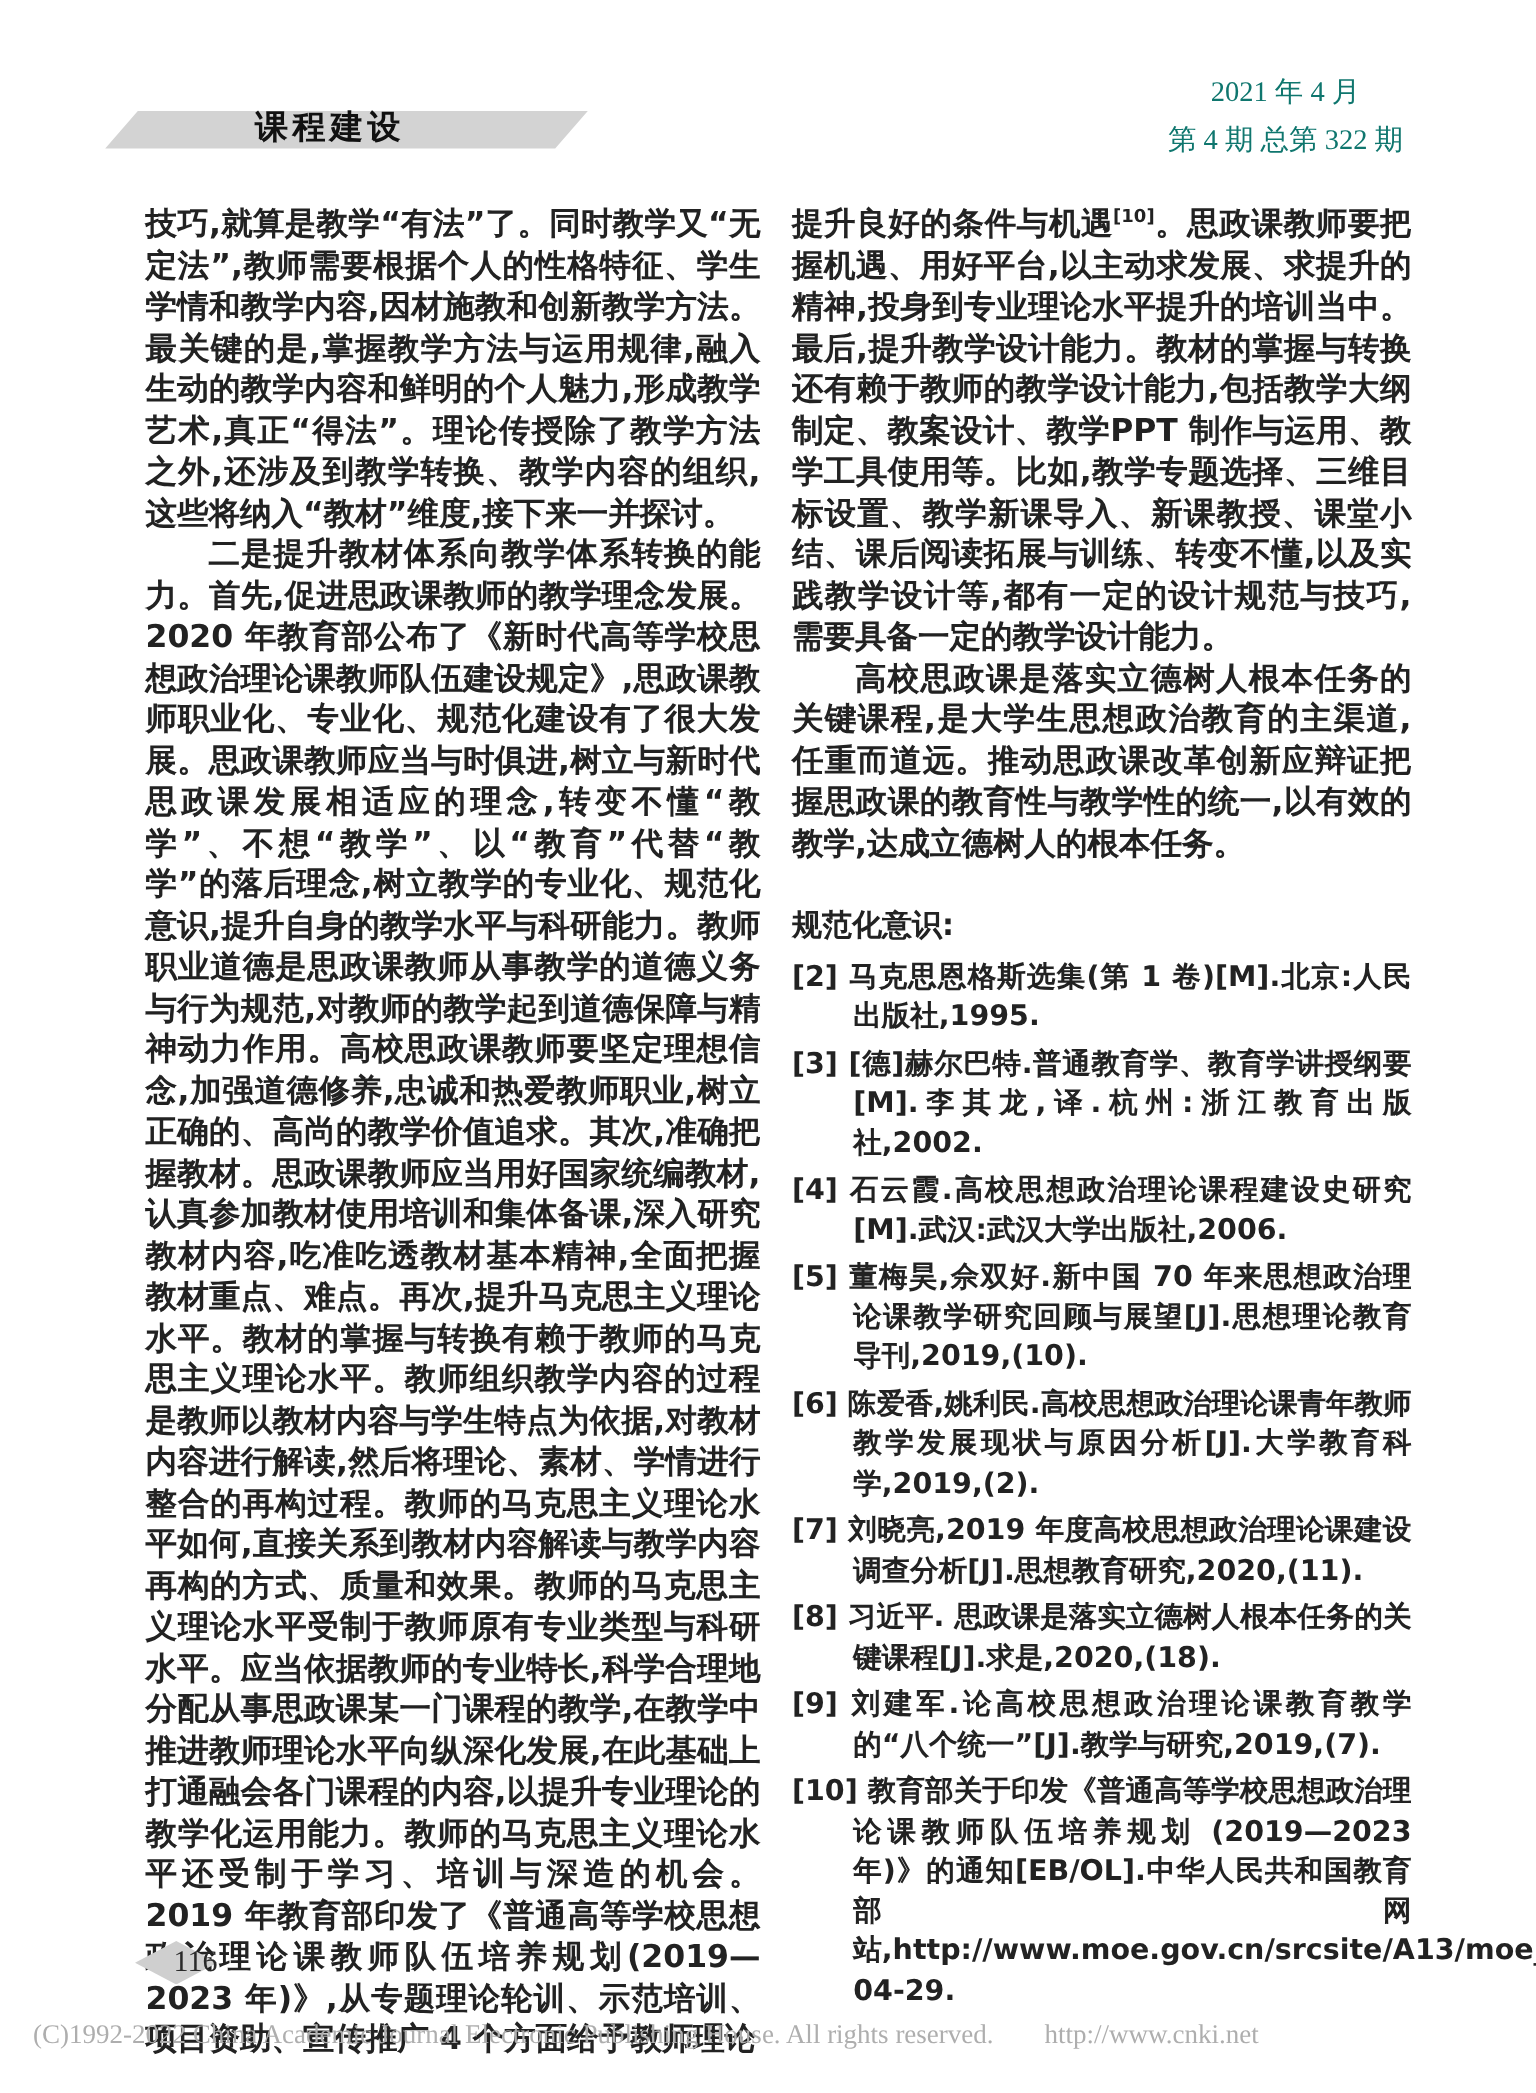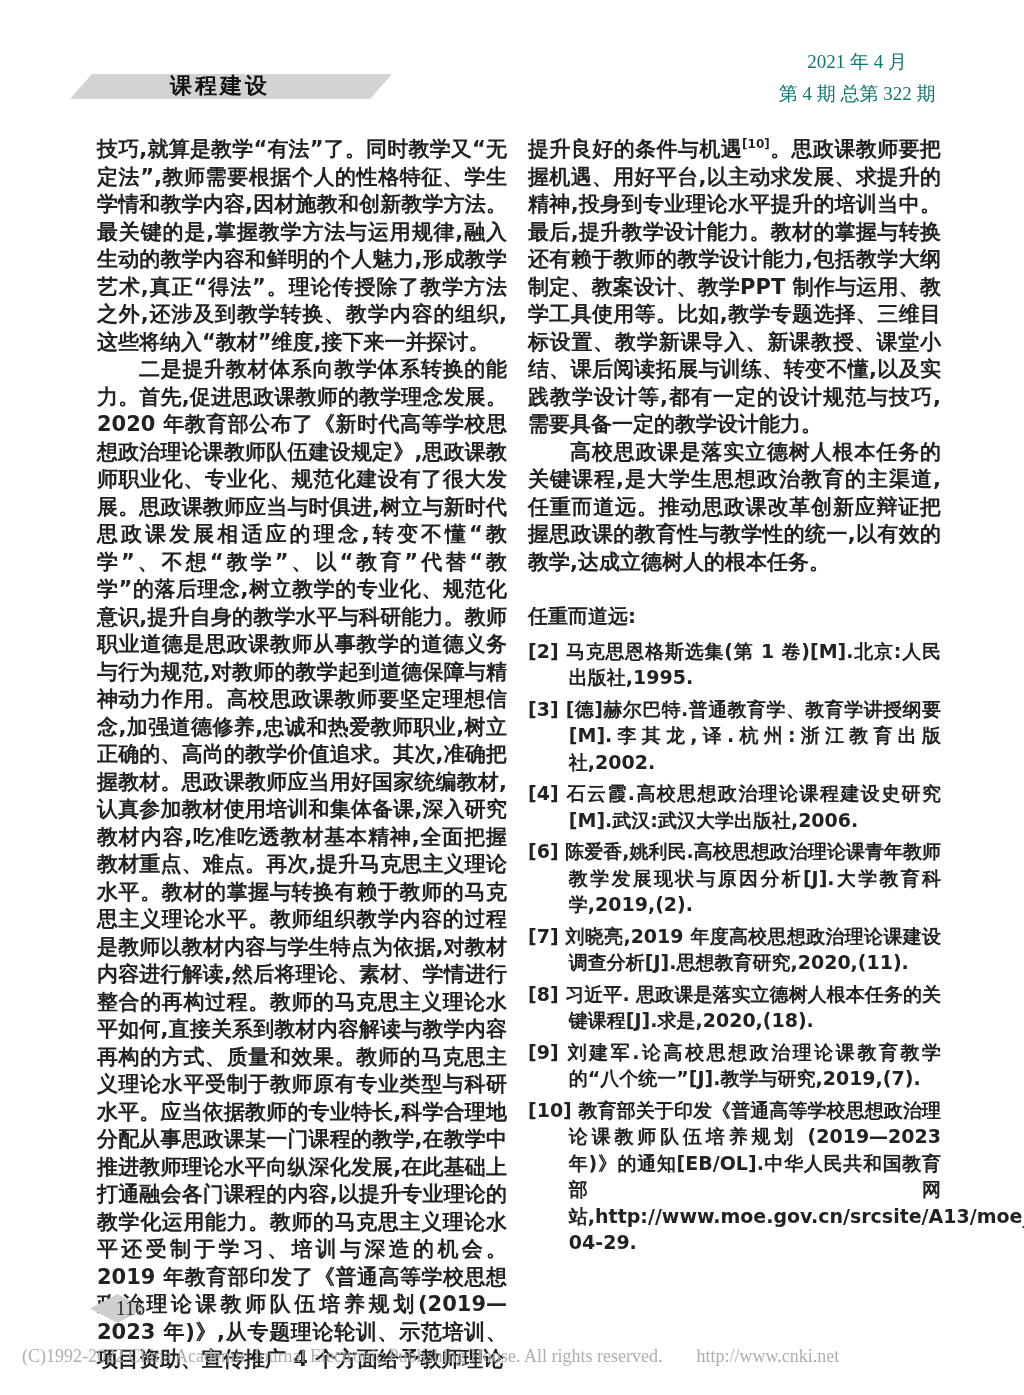--- a/index.html
+++ b/index.html
@@ -137,25 +137,26 @@
 
     <div class="col col-left">
       <p class="para">技巧,就算是教学“有法”了。同时教学又“无定法”,教师需要根据个人的性格特征、学生学情和教学内容,因材施教和创新教学方法。最关键的是,掌握教学方法与运用规律,融入生动的教学内容和鲜明的个人魅力,形成教学艺术,真正“得法”。理论传授除了教学方法之外,还涉及到教学转换、教学内容的组织,这些将纳入“教材”维度,接下来一并探讨。</p>
       <p class="para indent">二是提升教材体系向教学体系转换的能力。首先,促进思政课教师的教学理念发展。2020 年教育部公布了《新时代高等学校思想政治理论课教师队伍建设规定》,思政课教师职业化、专业化、规范化建设有了很大发展。思政课教师应当与时俱进,树立与新时代思政课发展相适应的理念,转变不懂“教学”、不想“教学”、以“教育”代替“教学”的落后理念,树立教学的专业化、规范化意识,提升自身的教学水平与科研能力。教师职业道德是思政课教师从事教学的道德义务与行为规范,对教师的教学起到道德保障与精神动力作用。高校思政课教师要坚定理想信念,加强道德修养,忠诚和热爱教师职业,树立正确的、高尚的教学价值追求。其次,准确把握教材。思政课教师应当用好国家统编教材,认真参加教材使用培训和集体备课,深入研究教材内容,吃准吃透教材基本精神,全面把握教材重点、难点。再次,提升马克思主义理论水平。教材的掌握与转换有赖于教师的马克思主义理论水平。教师组织教学内容的过程是教师以教材内容与学生特点为依据,对教材内容进行解读,然后将理论、素材、学情进行整合的再构过程。教师的马克思主义理论水平如何,直接关系到教材内容解读与教学内容再构的方式、质量和效果。教师的马克思主义理论水平受制于教师原有专业类型与科研水平。应当依据教师的专业特长,科学合理地分配从事思政课某一门课程的教学,在教学中推进教师理论水平向纵深化发展,在此基础上打通融会各门课程的内容,以提升专业理论的教学化运用能力。教师的马克思主义理论水平还受制于学习、培训与深造的机会。2019 年教育部印发了《普通高等学校思想政治理论课教师队伍培养规划(2019—2023 年)》,从专题理论轮训、示范培训、项目资助、宣传推广 4 个方面给予教师理论</p>
     </div>
 
     <div class="col col-right">
       <p class="para"><span>提升良好的条件与机遇</span><sup class="cite">[10]</sup><span>。思政课教师要把握机遇、用好平台,以主动求发展、求提升的精神,投身到专业理论水平提升的培训当中。最后,提升教学设计能力。教材的掌握与转换还有赖于教师的教学设计能力,包括教学大纲制定、教案设计、教学PPT 制作与运用、教学工具使用等。比如,教学专题选择、三维目标设置、教学新课导入、新课教授、课堂小结、课后阅读拓展与训练、转变不懂,以及实践教学设计等,都有一定的设计规范与技巧,需要具备一定的教学设计能力。</span></p>
       <p class="para indent">高校思政课是落实立德树人根本任务的关键课程,是大学生思想政治教育的主渠道,任重而道远。推动思政课改革创新应辩证把握思政课的教育性与教学性的统一,以有效的教学,达成立德树人的根本任务。</p>
 
-      <div class="refs-heading">任重而道远:</div>
+      <div class="refs-heading">规范化意识:</div>
 
       <div class="ref"><span>[2]</span> <span>马克思恩格斯选集(第 1 卷)[M].北京:人民出版社,1995.</span></div>
       <div class="ref"><span>[3]</span> <span>[德]赫尔巴特.普通教育学、教育学讲授纲要[M].李其龙,译.杭州:浙江教育出版社,2002.</span></div>
       <div class="ref"><span>[4]</span> <span>石云霞.高校思想政治理论课程建设史研究[M].武汉:武汉大学出版社,2006.</span></div>
+      <div class="ref"><span>[5]</span> <span>董梅昊,佘双好.新中国 70 年来思想政治理论课教学研究回顾与展望[J].思想理论教育导刊,2019,(10).</span></div>
       <div class="ref"><span>[6]</span> <span>陈爱香,姚利民.高校思想政治理论课青年教师教学发展现状与原因分析[J].大学教育科学,2019,(2).</span></div>
       <div class="ref"><span>[7]</span> <span>刘晓亮,2019 年度高校思想政治理论课建设调查分析[J].思想教育研究,2020,(11).</span></div>
       <div class="ref"><span>[8]</span> <span>习近平. 思政课是落实立德树人根本任务的关键课程[J].求是,2020,(18).</span></div>
       <div class="ref"><span>[9]</span> <span>刘建军.论高校思想政治理论课教育教学的“八个统一”[J].教学与研究,2019,(7).</span></div>
       <div class="ref"><span>[10]</span> <span>教育部关于印发《普通高等学校思想政治理论课教师队伍培养规划 (2019—2023 年)》的通知[EB/OL].中华人民共和国教育部网站,http://www.moe.gov.cn/srcsite/A13/moe_772/201904/t20190428_379873.html,2019-04-29.</span></div>
 
     </div>
   </div>
 
   <div class="diamond"></div>

